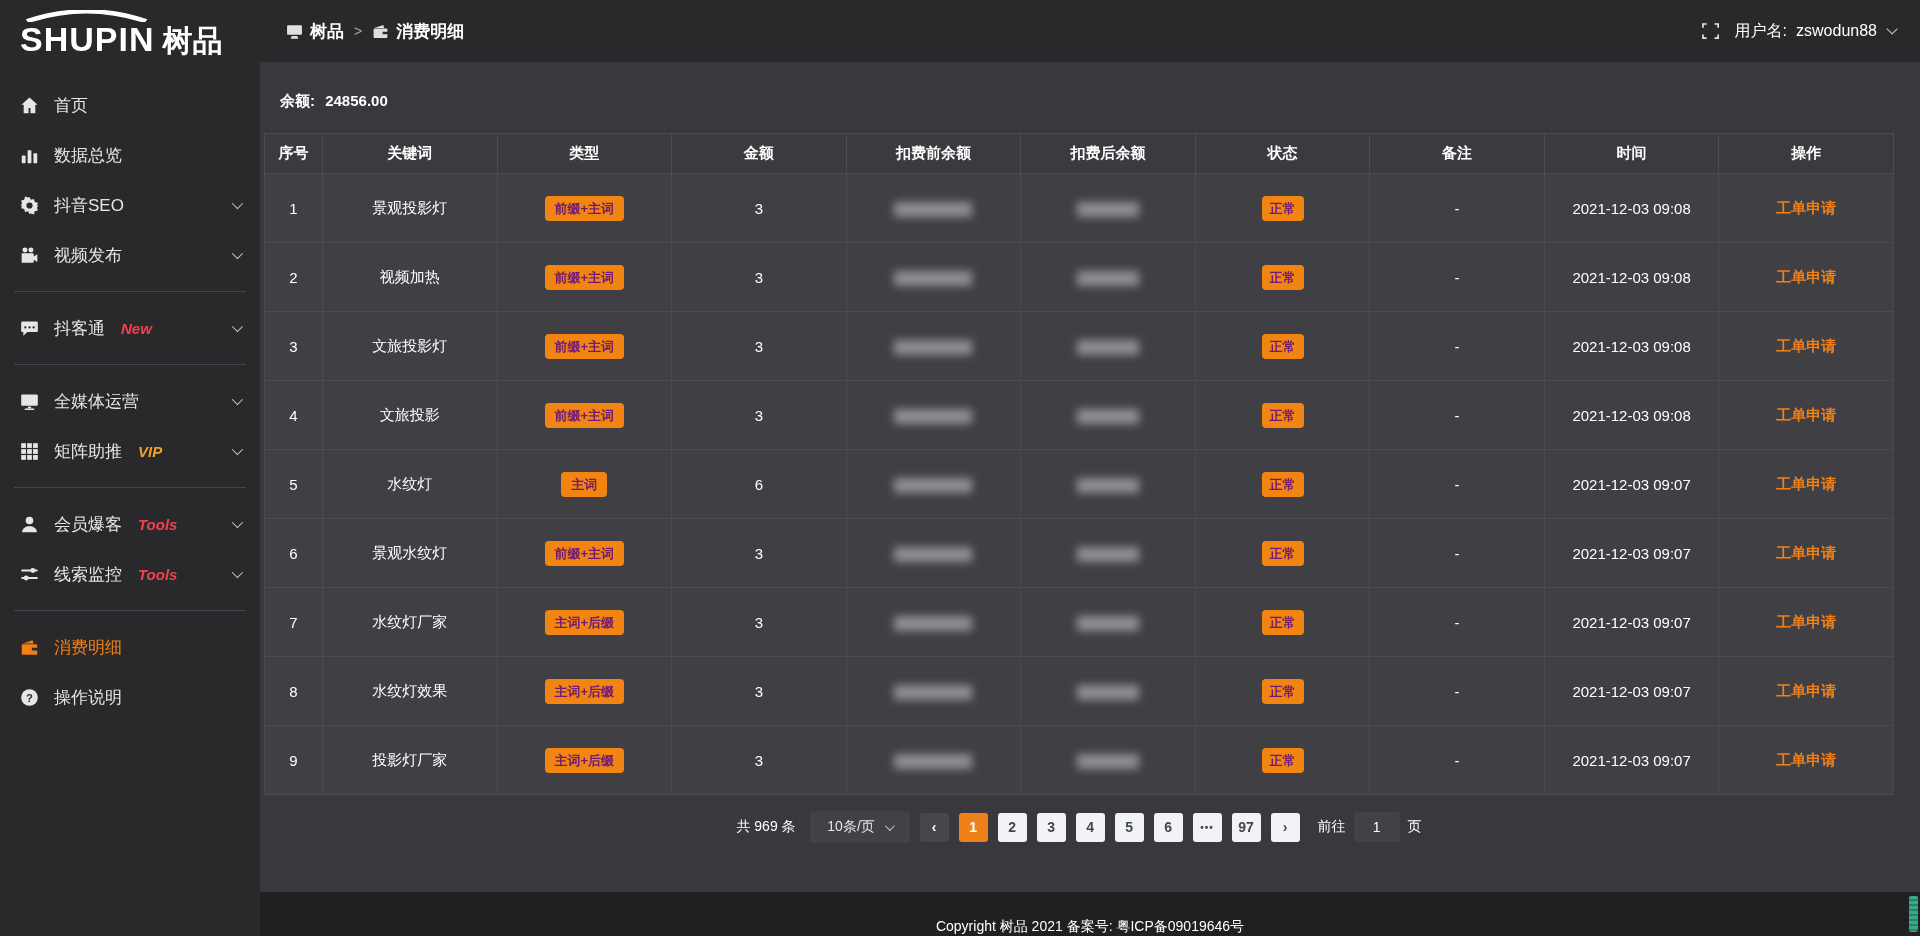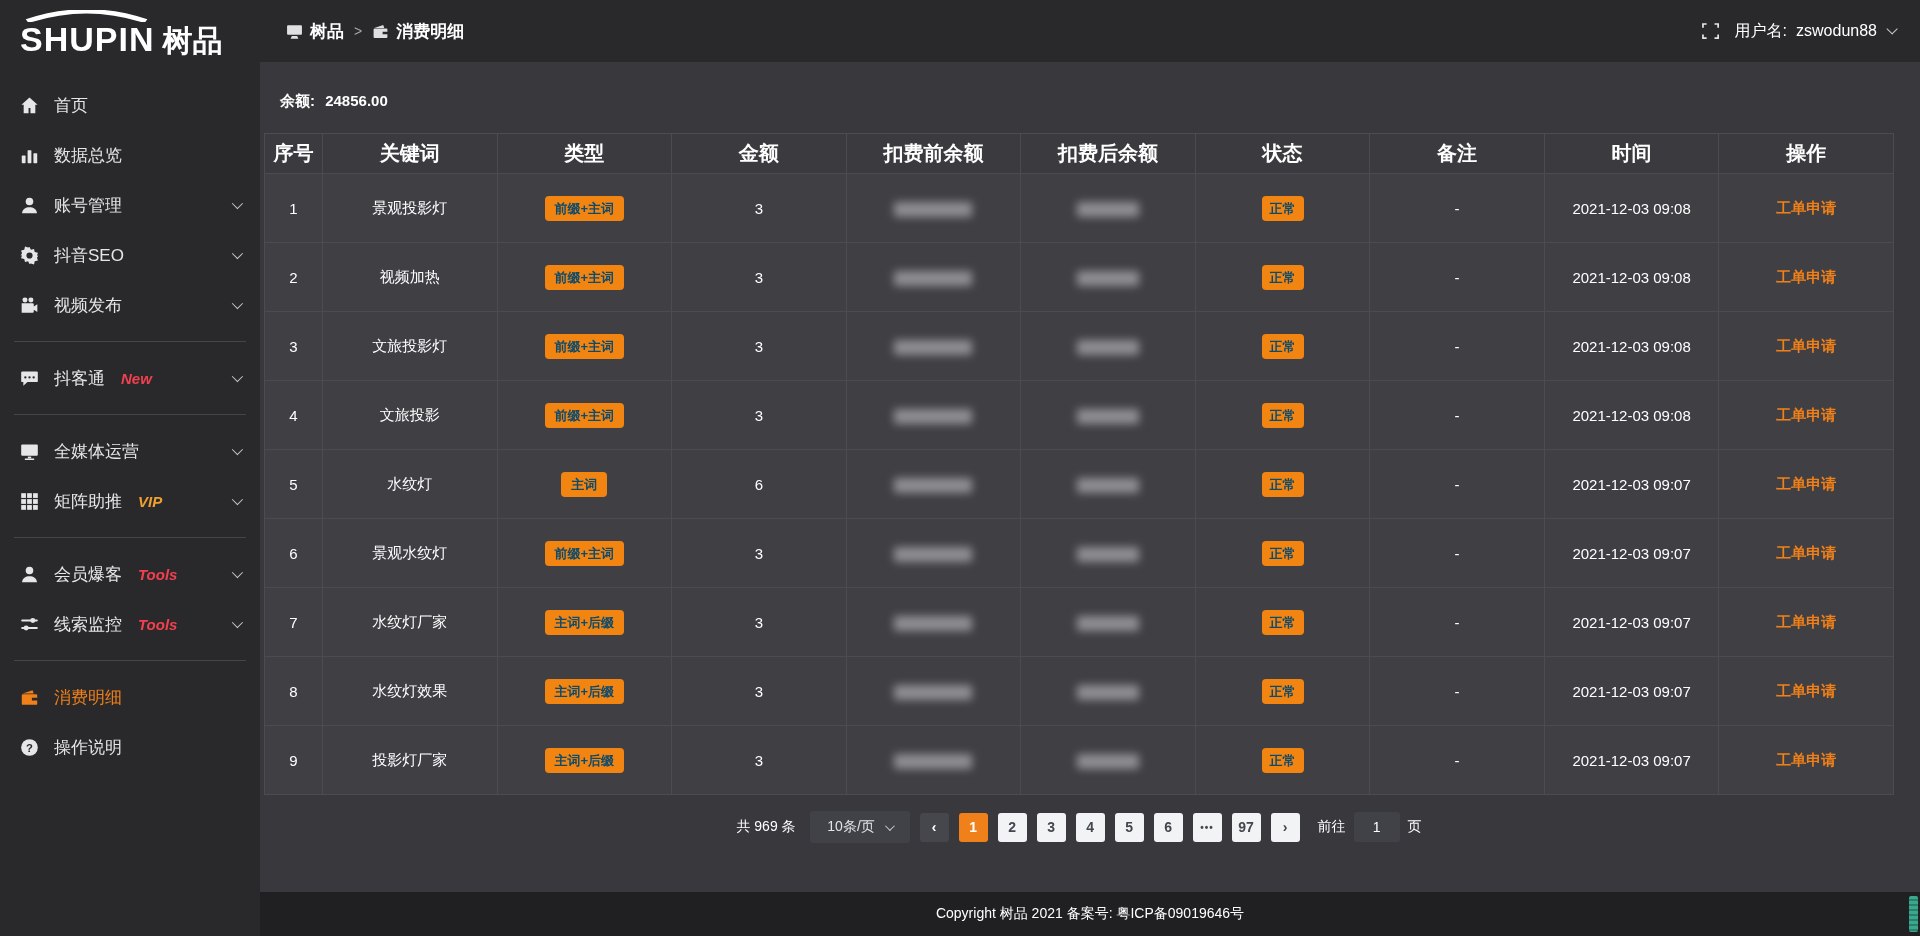--- a/index.html
+++ b/index.html
@@ -34,41 +34,41 @@
   .fs-ico svg { width: 100%; height: 100%; fill: currentColor; }
   .user-wrap { display: flex; align-items: center; gap: 9px; cursor: pointer; }
   .chev-down { width: 8px; height: 8px; border-right: 1.6px solid #C8C8CC; border-bottom: 1.6px solid #C8C8CC; transform: rotate(45deg) translateY(-3px); }
 
   
   .content { flex: 1; padding: 24px 26px 0 4px; }
   .balance { color: #fff; font-size: 15px; font-weight: bold; margin: 6px 0 22px 16px; }
   .balance b { margin-left: 6px; }
 
   table { width: 100%; border-collapse: collapse; table-layout: fixed; background: #403F44; }
-  th { background: #3B3A3F; height: 40px; font-size: 20px; color: #FFF; font-weight: bold; border: 1px solid #4C4B50; text-align: center; }
+  th { background: #3B3A3F; height: 40px; font-size: 15px; color: #FFF; font-weight: bold; border: 1px solid #4C4B50; text-align: center; }
   td { height: 69px; border: 1px solid #4C4B50; text-align: center; color: #FFF; font-size: 15px; }
-  .badge { display: inline-block; background: #F28511; color: #0c4a6e; font-size: 13px; line-height: 1; padding: 6px 10px; border-radius: 4px; font-weight: bold; }
+  .badge { display: inline-block; background: #F28511; color: #701a75; font-size: 13px; line-height: 1; padding: 6px 10px; border-radius: 4px; font-weight: bold; }
   .badge.status { padding: 6px 8px; }
   .blur { display: inline-block; height: 15px; background: #97979B; border-radius: 2px; filter: blur(4px); opacity: .9; vertical-align: middle; }
   .b1 { width: 78px; } .b2 { width: 62px; }
   .action { color: #F08019; cursor: pointer; font-weight: bold; }
 
   
   .pagination { display: flex; align-items: center; justify-content: center; gap: 10px; margin-top: 16px; color: #fff; font-size: 14px; }
   .ptotal { margin-right: 4px; }
   .psel { width: 100px; height: 32px; background: #414248; border-radius: 3px; display: flex; align-items: center; justify-content: center; gap: 10px; color: #E4E4E6; cursor: pointer; }
   .psel .chev-down { transform: rotate(45deg) translateY(-2px); width: 7px; height: 7px; }
   .pbtn { min-width: 29px; height: 29px; padding: 0 4px; background: #F2F3F5; color: #43464D; border-radius: 3px; display: flex; align-items: center; justify-content: center; font-weight: bold; cursor: pointer; }
   .pbtn.prev { background: #46474C; color: #FFF; }
   .pbtn.active { background: #F08019; color: #FFF; }
   .pgoto { display: flex; align-items: center; gap: 8px; margin-left: 8px; }
   .ginput { width: 46px; height: 30px; background: #414248; border: none; border-radius: 3px; color: #fff; text-align: center; font-size: 14px; font-family: inherit; }
 
   
-  .footer { height: 44px; flex-shrink: 0; background: #202023; display: flex; align-items: center; justify-content: center; color: #FFF; font-size: 14px; position: relative; }
+  .footer { height: 44px; flex-shrink: 0; background: #202023; display: flex; align-items: flex-end; justify-content: center; color: #FFF; font-size: 14px; position: relative; }
   .side-widget { position: absolute; right: 2px; top: 4px; width: 9px; height: 36px; border-radius: 2px;
     background: repeating-linear-gradient(180deg, #39A98E 0 3px, #2B7F6C 3px 5px); }
 </style>
 </head>
 <body>
 
 <div class="app">
 
   <aside class="sidebar">
     <div class="logo">
@@ -91,30 +91,20 @@
         </div>
         <div class="mi">
           <span class="ico">
             <svg viewBox="0 0 16 16">
               <rect x="1.5" y="8" width="3.2" height="6.5" rx=".6"></rect>
               <rect x="6.4" y="3.5" width="3.2" height="11" rx=".6"></rect>
               <rect x="11.3" y="6" width="3.2" height="8.5" rx=".6"></rect>
             </svg>
           </span>
           <span>数据总览</span>
-        </div>
-        <div class="mi">
-          <span class="ico">
-            <svg viewBox="0 0 16 16">
-              <circle cx="8" cy="4.6" r="3.2"></circle>
-              <path d="M1.7 14.6c.4-3.5 3-5.1 6.3-5.1s5.9 1.6 6.3 5.1Z"></path>
-            </svg>
-          </span>
-          <span>账号管理</span>
-          <span class="chev"></span>
         </div>
         <div class="mi">
           <span class="ico">
             <svg viewBox="0 0 16 16">
               <path fill-rule="evenodd" d="M8 .8l1.2 2.4 2.6-.7.6 2.6 2.7.6-.8 2.5L15.5 8l-1.2 1.8.8 2.5-2.7.6-.6 2.6-2.6-.7L8 15.2l-1.2-2.4-2.6.7-.6-2.6-2.7-.6.8-2.5L.5 8l1.2-1.8-.8-2.5 2.7-.6.6-2.6 2.6.7ZM8 5.4A2.6 2.6 0 1 0 8 10.6 2.6 2.6 0 0 0 8 5.4Z"></path>
             </svg>
           </span>
           <span>抖音SEO</span>
           <span class="chev"></span>
         </div>

